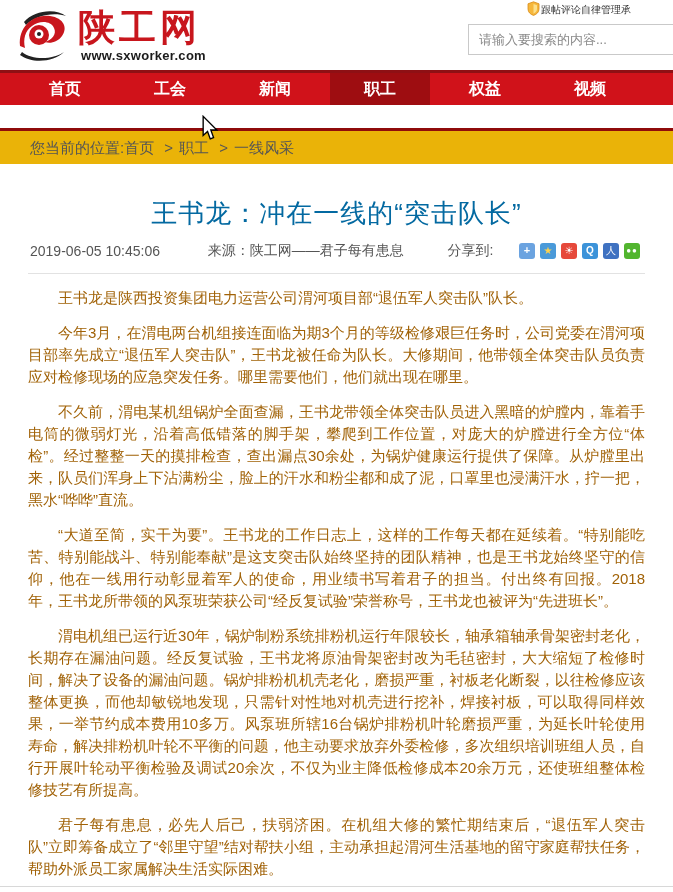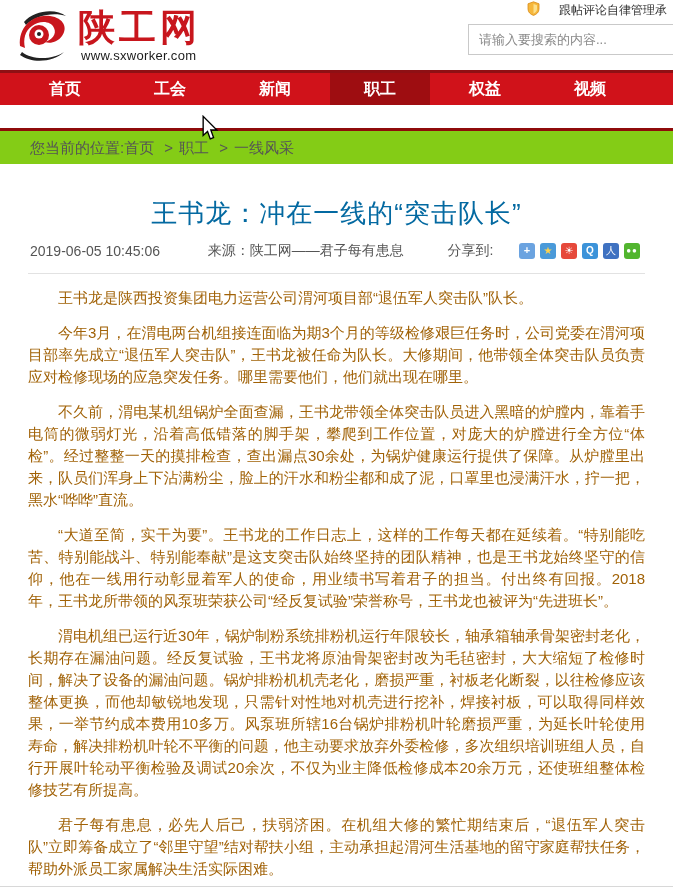--- a/index.html
+++ b/index.html
@@ -10,39 +10,39 @@
     position:relative;
   }
   
   .header { height:70px; position:relative; background:#fff; }
   .logo { position:absolute; left:12px; top:6px; display:flex; align-items:center; cursor:pointer; }
   .logo-text { margin-left:4px; }
   .logo-title {
     color:#c8161d; font-size:37px; font-weight:bold; letter-spacing:4px; line-height:1.05;
     font-family:"Liberation Serif","DejaVu Serif",serif;
   }
-  .logo-url { color:#1b1b1b; font-size:13px; font-weight:normal; margin-top:1px; padding-left:3px; letter-spacing:.3px; }
+  .logo-url { color:#1b1b1b; font-size:13px; font-weight:bold; margin-top:1px; padding-left:3px; letter-spacing:.3px; }
   .notice { position:absolute; left:527px; top:2px; height:16px; display:flex; align-items:center; white-space:nowrap; }
-  .notice-text { font-size:12px; color:#333; margin-left:19px; }
+  .notice-text { font-size:10px; color:#333; margin-left:1px; }
   .search-input {
     position:absolute; left:468px; top:24px; width:230px; height:31px;
     border:1px solid #c9c9c9; padding:0 10px; font-size:13px; color:#555; background:#fff; outline:none;
   }
   .search-input::placeholder { color:#8a8a8a; }
   
   .nav { height:35px; background:#d0121a; border-top:3px solid #8e1014; display:flex; padding-left:15px; }
   .nav-item {
     width:100px; margin-right:5px; text-align:center; line-height:32px;
     color:#fff; font-size:16px; font-weight:bold; cursor:pointer;
   }
   .nav-item.active { background:#9e0d11; }
   .white-gap { height:23px; }
   
   .breadcrumb {
-    border-top:3px solid #8f0b0b; background:#84cc16; height:36px;
+    border-top:3px solid #8f0b0b; background:#eab308; height:36px;
     line-height:33px; padding-left:30px; font-size:15px; color:#555;
   }
   .breadcrumb a { color:#555; text-decoration:none; cursor:pointer; }
   .crumb-sep { margin:0 6px; color:#555; }
   
   .article { padding:0 28px; }
   .article-title { text-align:center; font-size:26px; font-weight:400; color:#0369a1; margin:32px 0 0 0; letter-spacing:1px; }
   .meta { display:flex; align-items:center; margin-top:11px; font-size:14px; color:#555; padding-left:2px;justify-content:space-between; }
   .meta-source { margin-left:30px; }
   .meta-share-label { margin-left:26px; }

